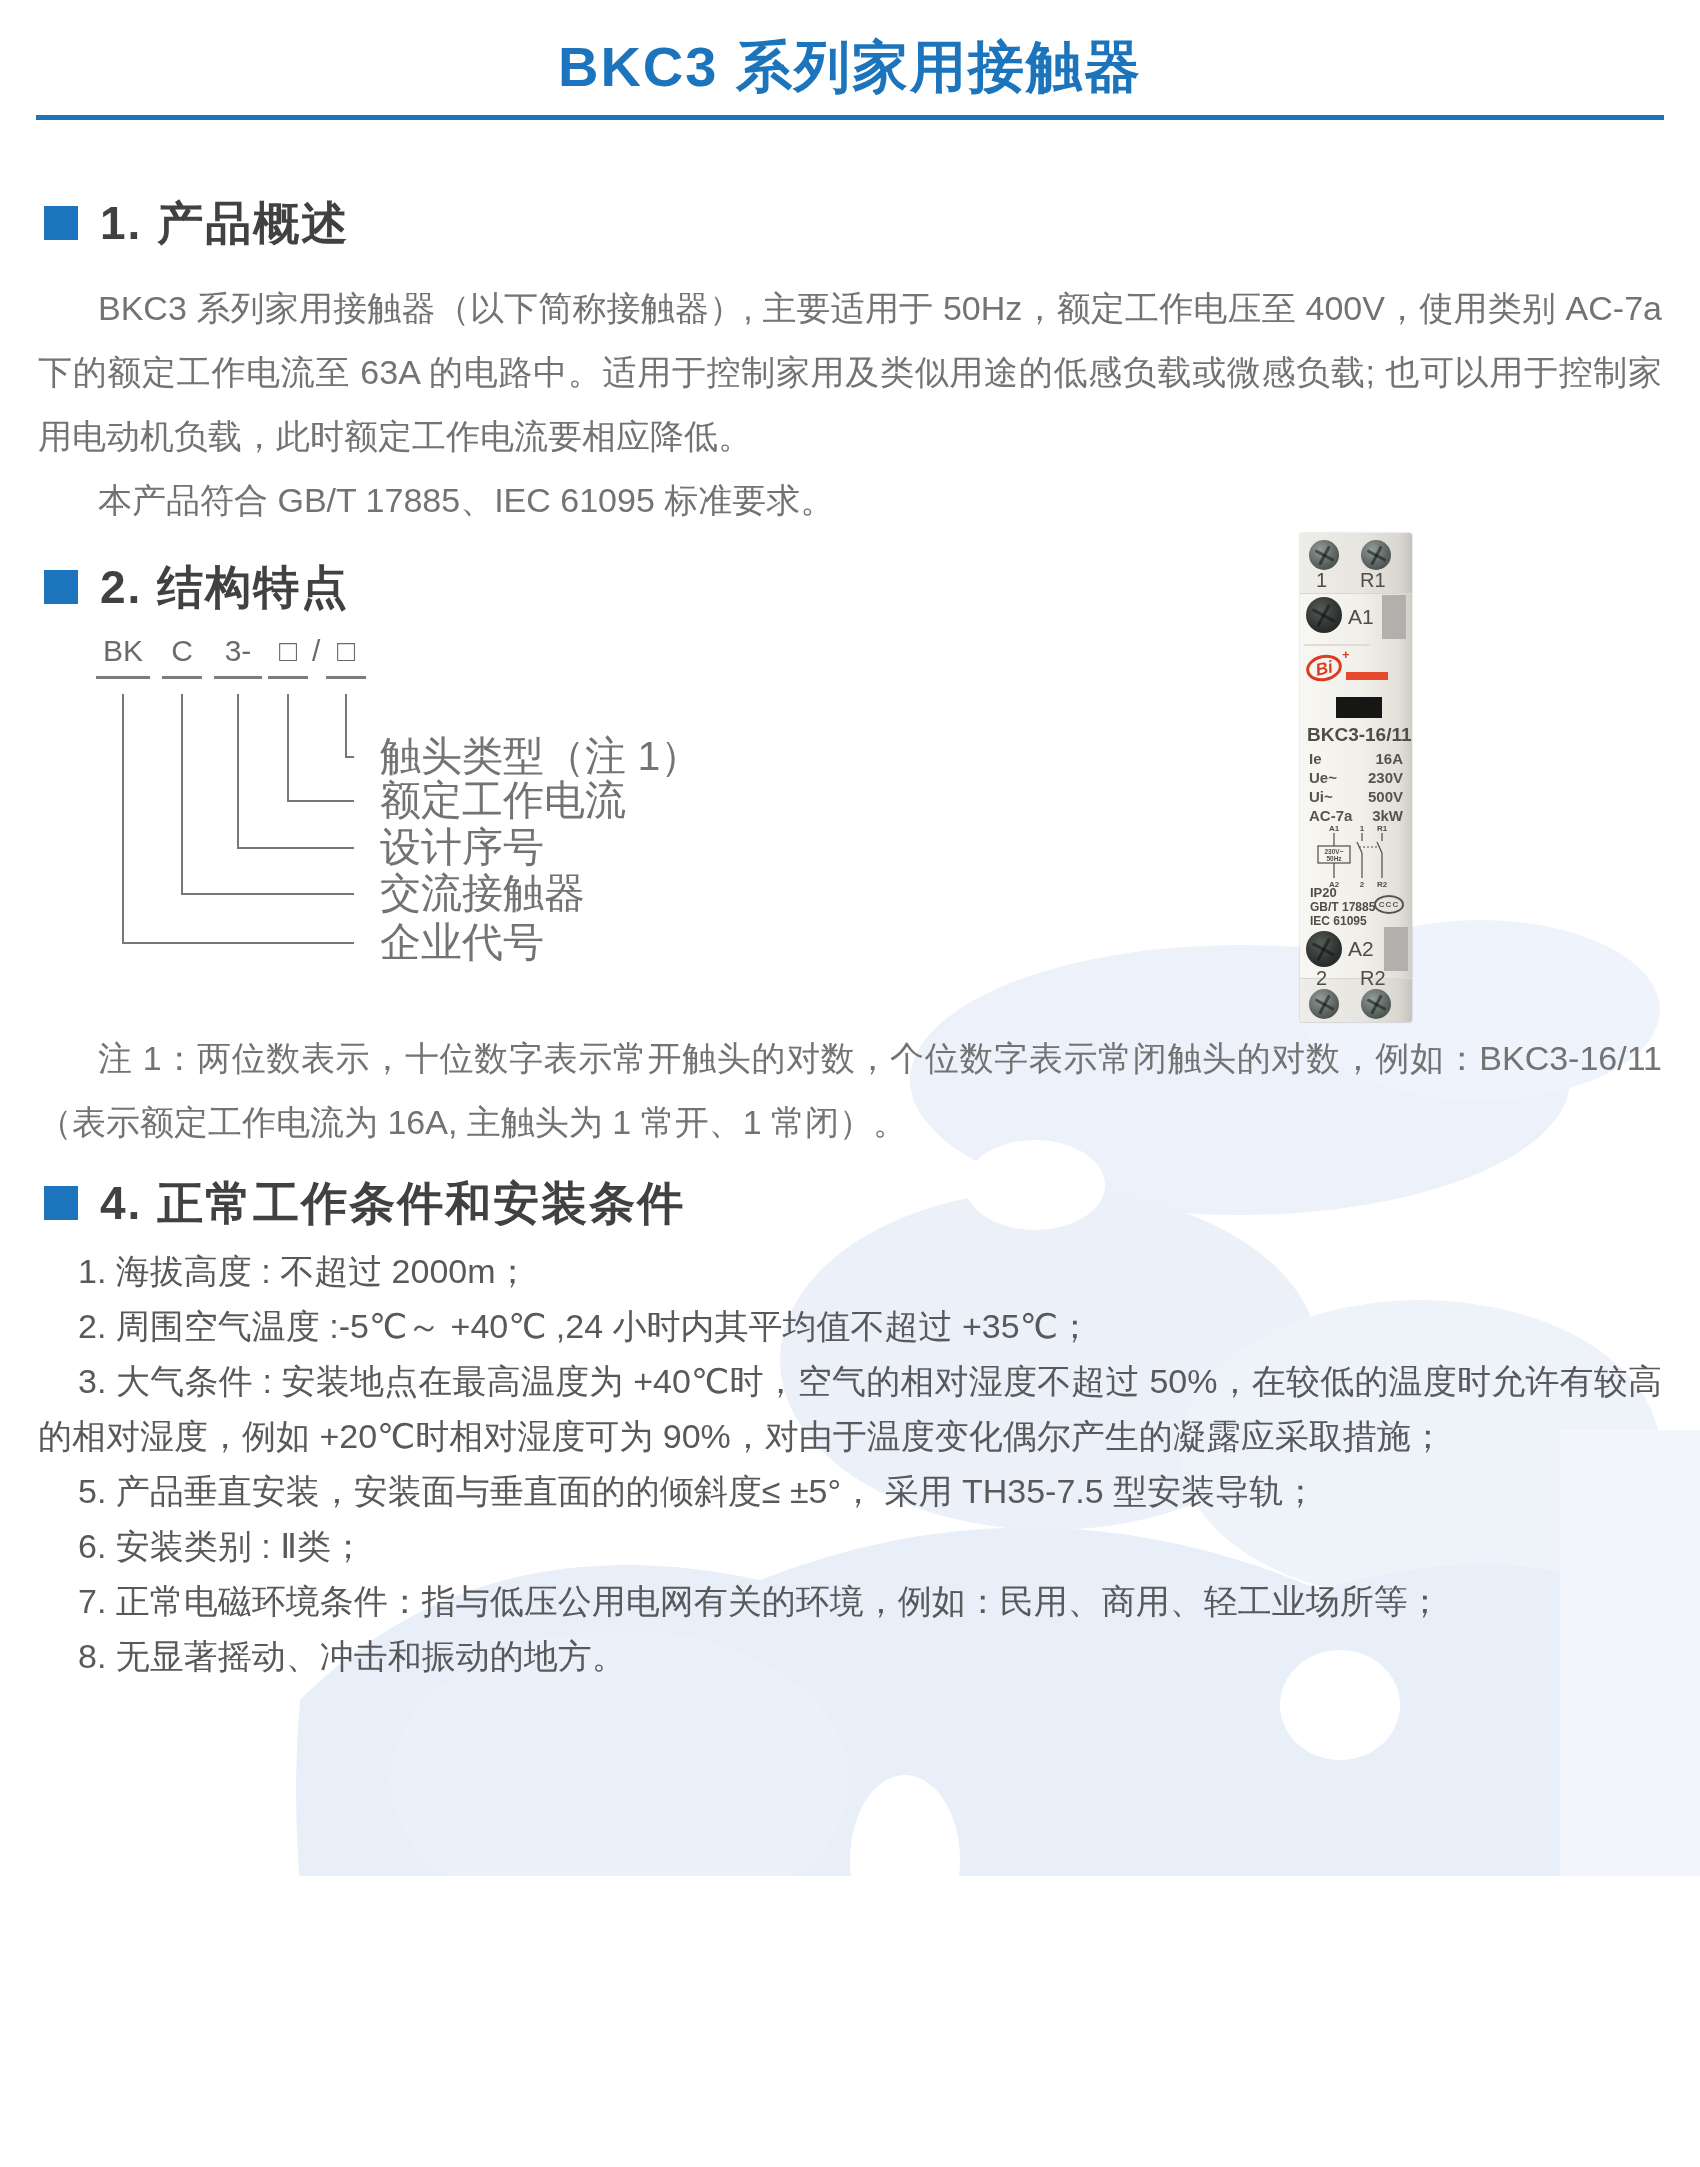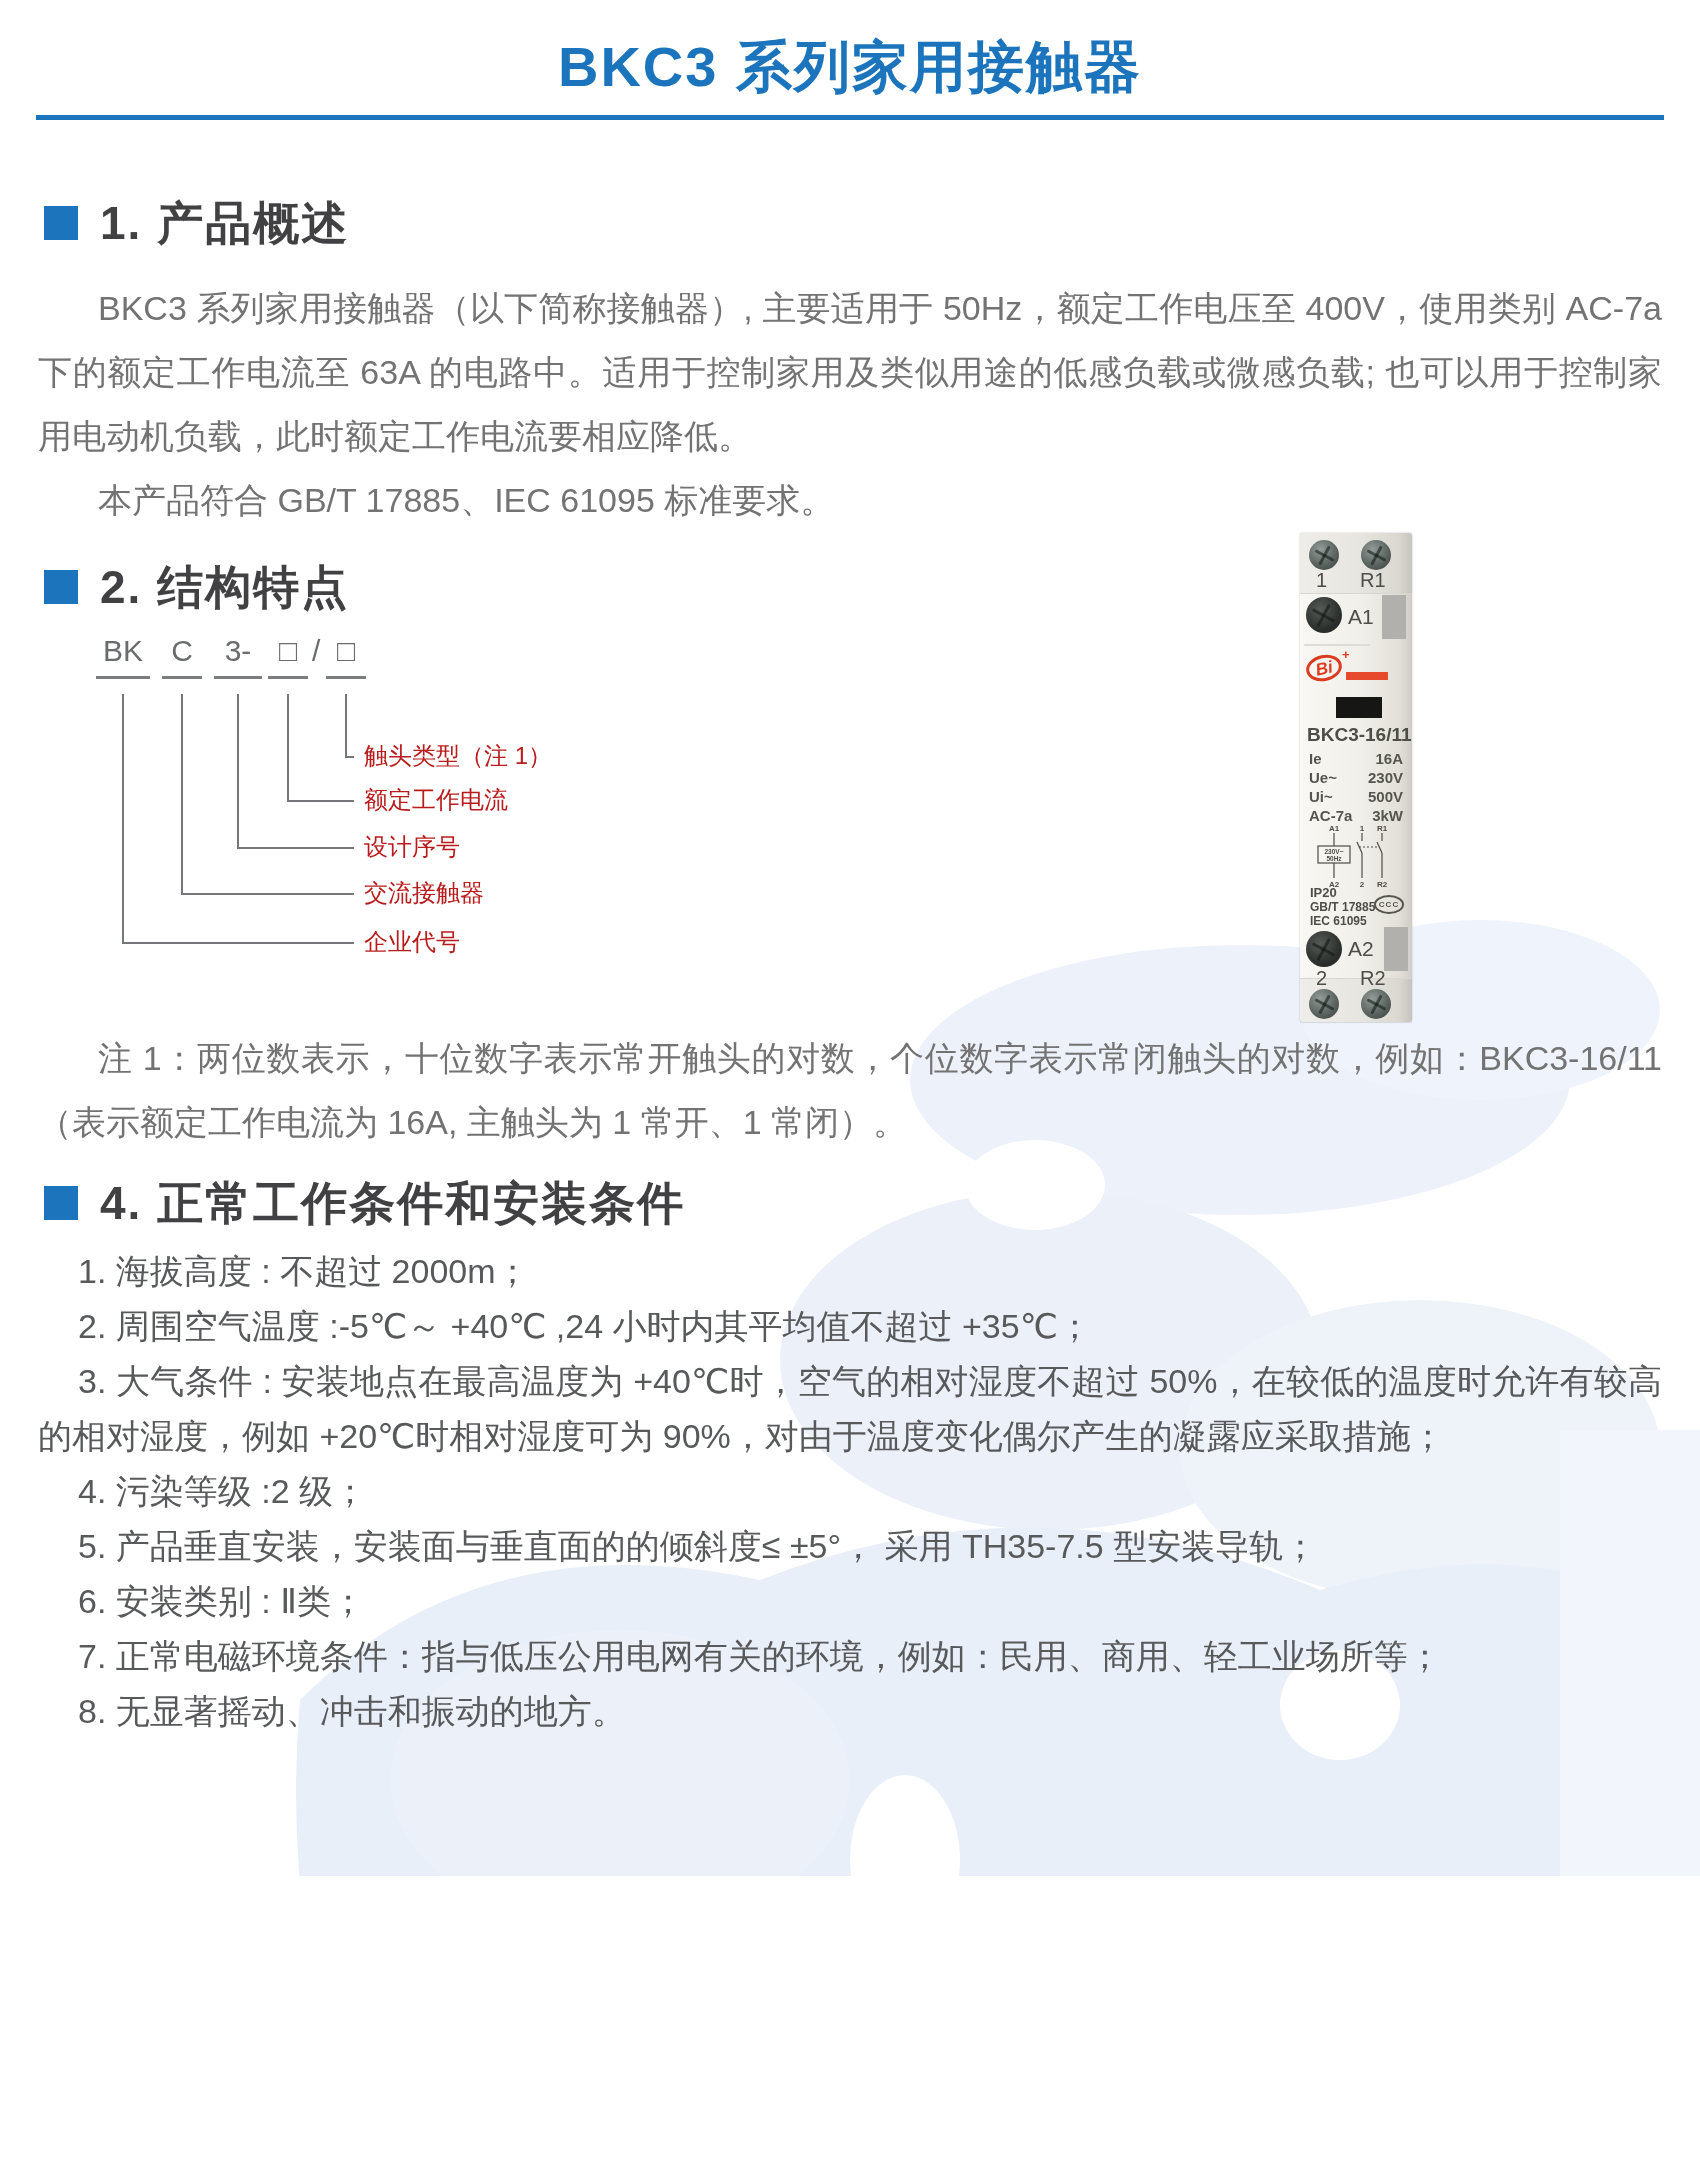--- a/index.html
+++ b/index.html
@@ -40,21 +40,21 @@
 
   
   .model-diagram{position:relative;height:352px;margin-top:24px;}
   .code-seg{
     position:absolute;top:0;font-size:30px;color:#6a6b6d;text-align:center;
     border-bottom:3px solid #7b7c7e;padding-bottom:8px;line-height:34px;
   }
   .code-slash{position:absolute;top:0;font-size:30px;color:#6a6b6d;line-height:34px;}
   .vline{position:absolute;width:2px;background:#76777a;}
   .hline{position:absolute;height:2px;background:#76777a;}
-  .d-label{position:absolute;left:364px;font-size:24px;color:#b91c1c;line-height:42px;white-space:nowrap;}
+  .d-label{position:absolute;left:380px;font-size:41px;color:#737373;line-height:42px;white-space:nowrap;}
 
   
   .device{
     position:absolute;left:1300px;top:533px;width:112px;height:489px;z-index:2;
     background:linear-gradient(90deg,#f8f7f3 0%,#f1efe9 55%,#e2e0d9 88%,#cfcdc6 100%);
     border-radius:3px;box-shadow:0 0 2px rgba(0,0,0,.25);
   }
   .device .band-top,.device .band-bottom{position:absolute;left:0;width:100%;background:rgba(0,0,0,.04);}
   .device .band-top{top:0;height:60px;border-bottom:1px solid #d8d6cf;}
   .device .band-bottom{top:445px;height:44px;border-top:1px solid #d8d6cf;}
@@ -157,21 +157,20 @@
     <p class="para" style="margin-top:40px;">注 1：两位数表示，十位数字表示常开触头的对数，个位数字表示常闭触头的对数，例如：BKC3-16/11 （表示额定工作电流为 16A, 主触头为 1 常开、1 常闭）。</p>
 
     <div class="sec-head mt-s4">
       <span class="h-square"></span>
       <span class="h-text">4. 正常工作条件和安装条件</span>
     </div>
     <div class="cond-list">
       <div class="c-item">1. 海拔高度 : 不超过 2000m；</div>
       <div class="c-item">2. 周围空气温度 :-5℃～ +40℃ ,24 小时内其平均值不超过 +35℃；</div>
       <div class="c-item">3. 大气条件 : 安装地点在最高温度为 +40℃时，空气的相对湿度不超过 50%，在较低的温度时允许有较高的相对湿度，例如 +20℃时相对湿度可为 90%，对由于温度变化偶尔产生的凝露应采取措施；</div>
-      <div class="c-item">4. 污染等级 :2 级；</div>
       <div class="c-item">5. 产品垂直安装，安装面与垂直面的的倾斜度≤ ±5°， 采用 TH35-7.5 型安装导轨；</div>
       <div class="c-item">6. 安装类别 : Ⅱ类；</div>
       <div class="c-item">7. 正常电磁环境条件：指与低压公用电网有关的环境，例如：民用、商用、轻工业场所等；</div>
       <div class="c-item">8. 无显著摇动、冲击和振动的地方。</div>
     </div>
   </div>
 
   <div class="device">
     <div class="band-top"></div>
     <div class="band-bottom"></div>

